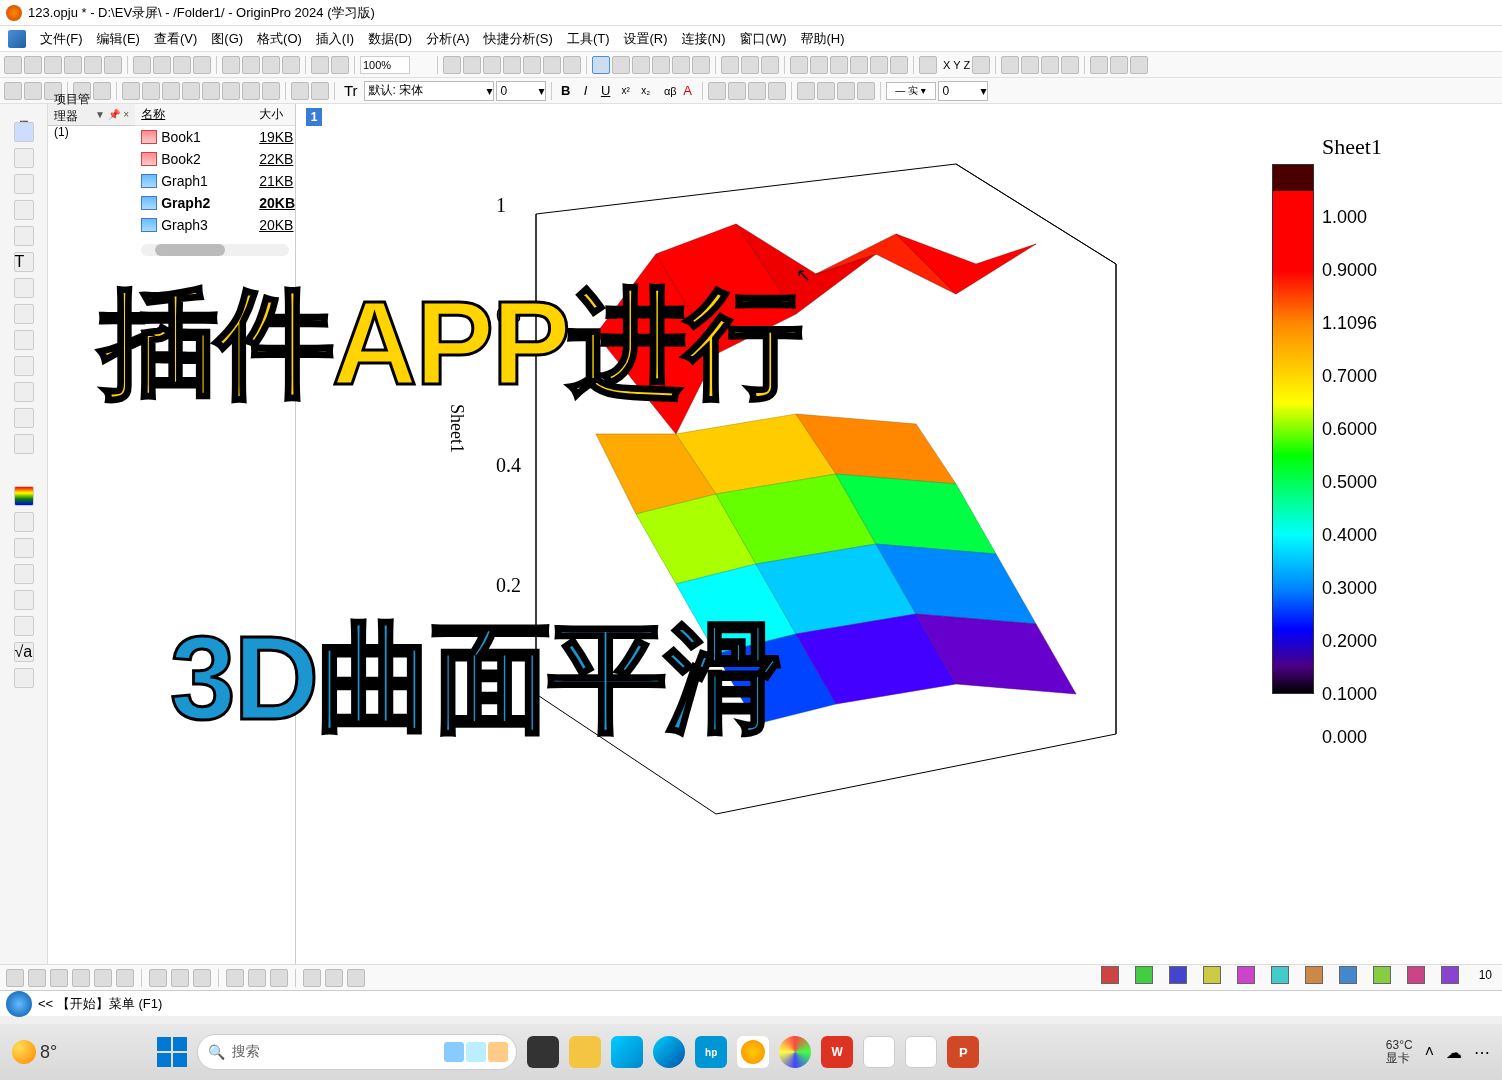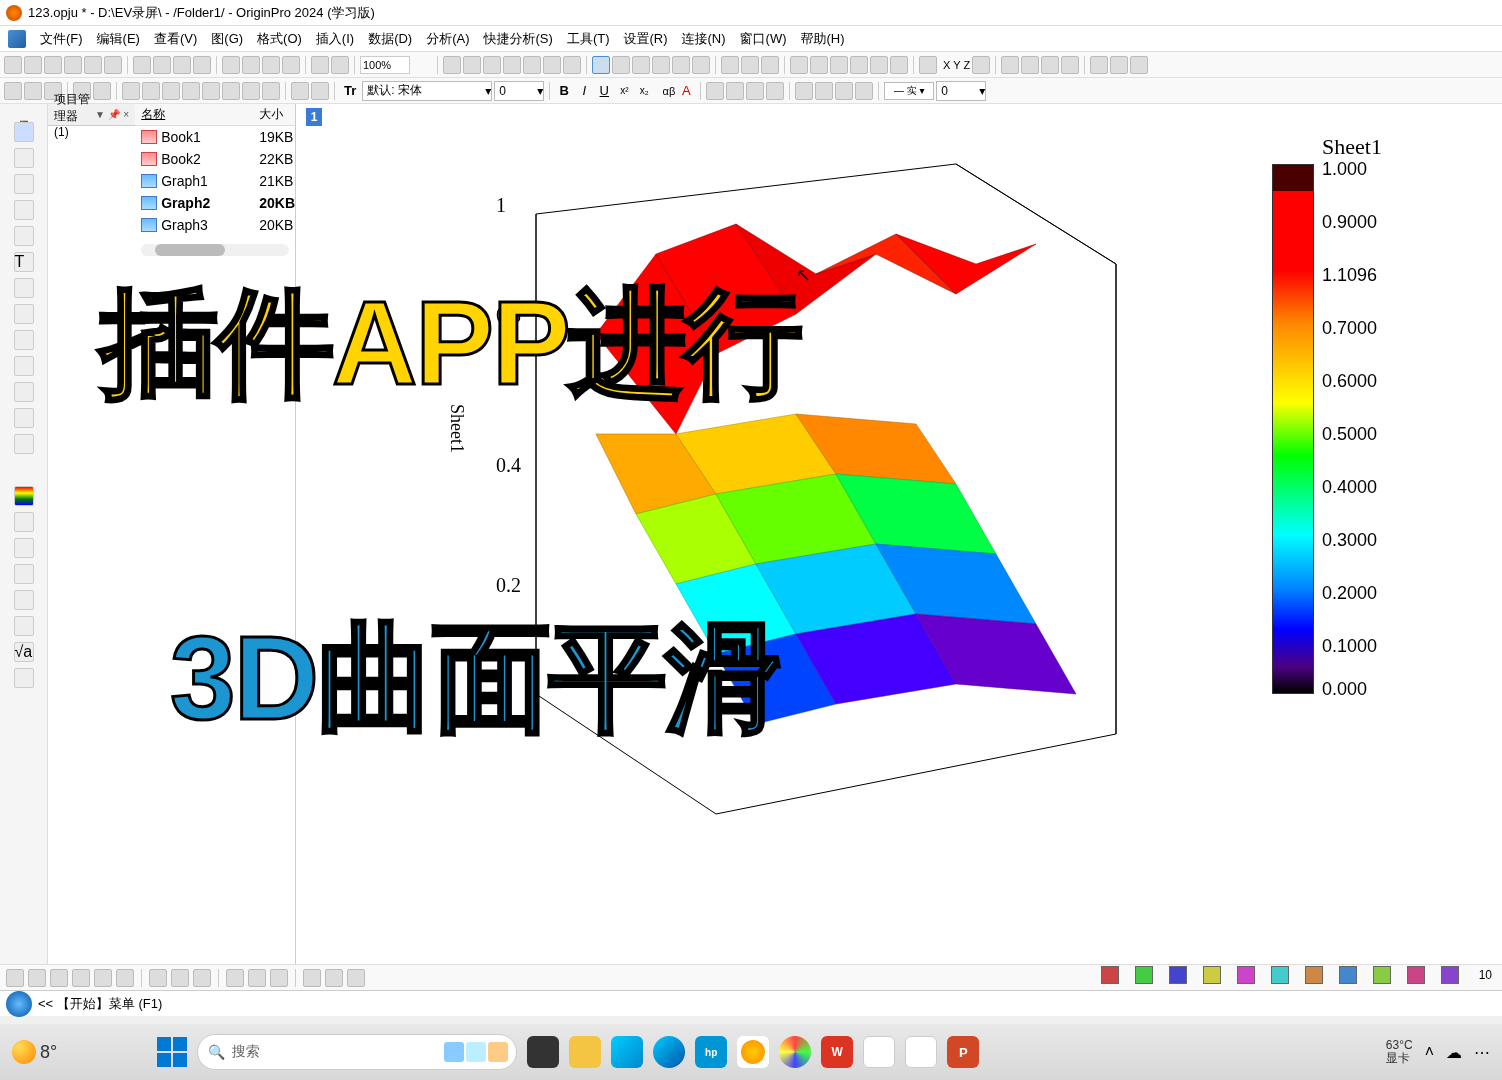--- a/index.html
+++ b/index.html
@@ -25,35 +25,35 @@
 .panel-header .controls { display: flex; gap: 3px; font-size: 10px; color: #555; }
 .tree-row { display: flex; height: 760px; }
 .tree-col { width: 50px; background: #fff; border-right: 1px solid #eee; padding: 4px 2px; font-size: 12px; }
 .tree-col .folder-icon { width: 16px; height: 14px; background: #f4c542; border-radius: 2px; display: inline-block; margin-right: 2px; }
 .list-col { flex: 1; background: #fff; }
 .list-header { height: 22px; background: #f7f7f7; border-bottom: 1px solid #ddd; display: flex; font-size: 12px; }
 .list-header .col1 { width: 120px; padding-left: 6px; display: flex; align-items: center; text-decoration: underline; }
 .list-header .col2 { flex: 1; padding-left: 4px; display: flex; align-items: center; }
 .list-row { height: 22px; display: flex; font-size: 14px; align-items: center; }
 .list-row .col1 { width: 120px; padding-left: 6px; display: flex; align-items: center; gap: 4px; }
-.list-row .col2 { flex: 1; padding-left: 4px; }
+.list-row .col2 { flex: 1; padding-left: 4px; text-decoration: underline; }
 .list-row.bold { font-weight: bold; }
 .book-icon { width: 16px; height: 14px; background: linear-gradient(#f88,#fcc); border: 1px solid #c44; }
 .graph-icon { width: 16px; height: 14px; background: linear-gradient(#6bf,#adf); border: 1px solid #47c; }
 .scroll-track { height: 12px; background: #f0f0f0; margin: 8px 6px; border-radius: 6px; position: relative; }
 .scroll-thumb { position: absolute; left: 14px; width: 70px; height: 12px; background: #bbb; border-radius: 6px; }
 .graph-area { flex: 1; background: #888; position: relative; }
 .graph-window { position: absolute; left: 0; top: 0; right: 0; bottom: 0; background: #fff; }
 .win-marker { position: absolute; left: 10px; top: 4px; width: 16px; height: 18px; background: #3a7bd5; color: #fff; font-size: 12px; display: flex; align-items: center; justify-content: center; font-weight: bold; }
 .chart-canvas { position: absolute; left: 100px; top: 30px; width: 780px; height: 700px; }
 .colorbar-area { position: absolute; right: 70px; top: 30px; width: 160px; height: 570px; }
 .colorbar-title { font-family: "Times New Roman", serif; font-size: 22px; text-align: center; margin-bottom: 8px; }
 .colorbar { width: 42px; height: 530px; position: absolute; left: 0; top: 30px; background: linear-gradient(to bottom,#4b0000 0%,#4b0000 5%,#ff0000 5%,#ff0000 20%,#ff8800 30%,#ffff00 45%,#00ff00 55%,#00ffff 70%,#0088ff 80%,#0000ff 88%,#4b0082 95%,#000 100%); border: 1px solid #333; }
 .colorbar-labels { position: absolute; left: 50px; top: 26px; font-family: "Times New Roman", serif; font-size: 18px; line-height: 1; }
-.colorbar-labels div { position: absolute; white-space: nowrap; }
+.colorbar-labels div { position: absolute; white-space: nowrap; margin-top: 48px; }
 .axis3d { position: absolute; left: 0; top: 0; width: 100%; height: 100%; }
 .z-tick { position: absolute; left: 100px; font-family: "Times New Roman", serif; font-size: 20px; }
 .overlay-text { position: absolute; font-weight: 700; -webkit-text-stroke: 3px #000; pointer-events: none; }
 .overlay-1 { top: 265px; left: 100px; font-size: 118px; color: #ffd400; letter-spacing: -2px; }
 .overlay-2 { top: 600px; left: 170px; font-size: 118px; color: #1b96d1; letter-spacing: -2px; }
 .bottom-toolbar { height: 26px; background: #f9f9f9; border-top: 1px solid #ddd; display: flex; align-items: center; padding: 0 6px; gap: 4px; }
 .bottom-right-icons { position: absolute; right: 10px; bottom: 96px; display: flex; gap: 16px; align-items: center; text-align: center; }
 .colored-icon { width: 18px; height: 18px; border: 1px solid #666; }
 .status-bar { height: 26px; background: #fff; border-top: 1px solid #ccc; display: flex; align-items: center; padding-left: 6px; font-size: 13px; }
 .status-icon { width: 26px; height: 26px; background: radial-gradient(circle,#6bf,#05a); border-radius: 50%; margin-right: 6px; }
@@ -169,21 +169,21 @@
   <div class="tb-icon"></div>
   <div class="tb-icon"></div>
   <div class="tb-icon"></div>
   <div class="tb-icon"></div>
   <div class="tb-icon"></div>
   <div class="tb-icon"></div>
   <div class="tb-sep"></div>
   <div class="tb-icon"></div>
   <div class="tb-icon"></div>
   <div class="tb-sep"></div>
-  <span style="font-size:13px;font-weight:bold;margin:8px 4px">Tr</span>
+  <span style="font-size:15px;font-weight:normal;margin:8px 4px">Tr</span>
   <div class="font-drop">
       <span>默认: 宋体</span>
       <span style="margin-left:auto">▾</span>
     </div>
   <div class="size-drop">
       <span>0</span>
       <span style="margin-left:auto">▾</span>
     </div>
   <div class="tb-sep"></div>
   <span style="font-weight:bold;font-size:13px;width:18px;text-align:center">B</span>

